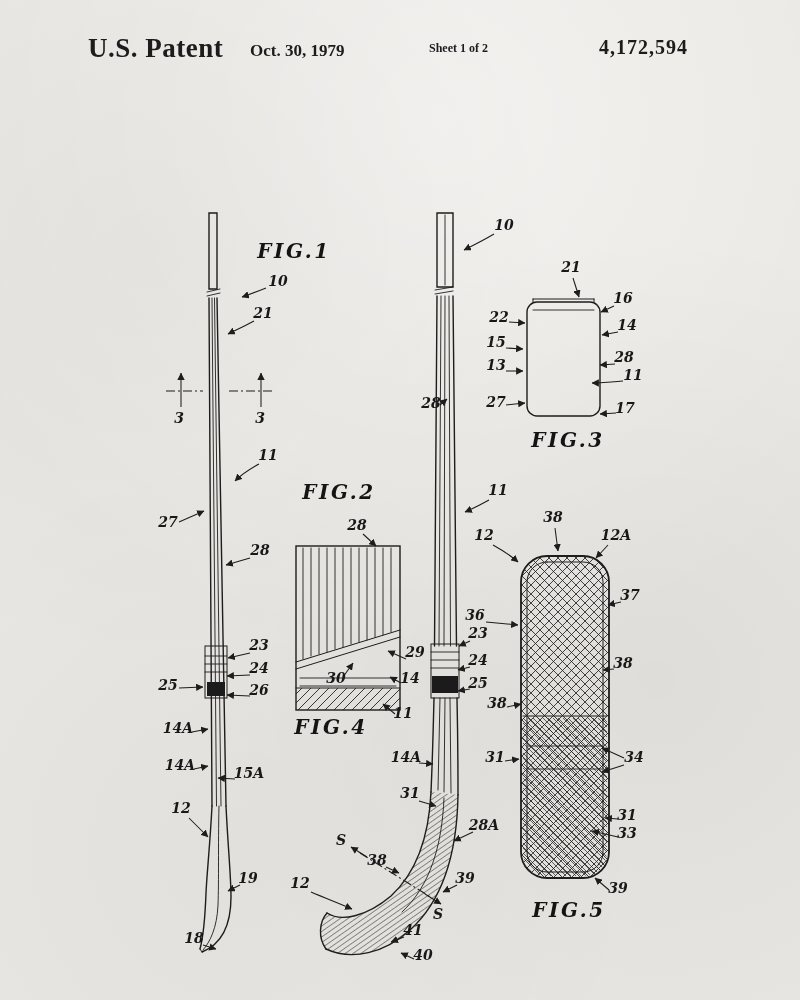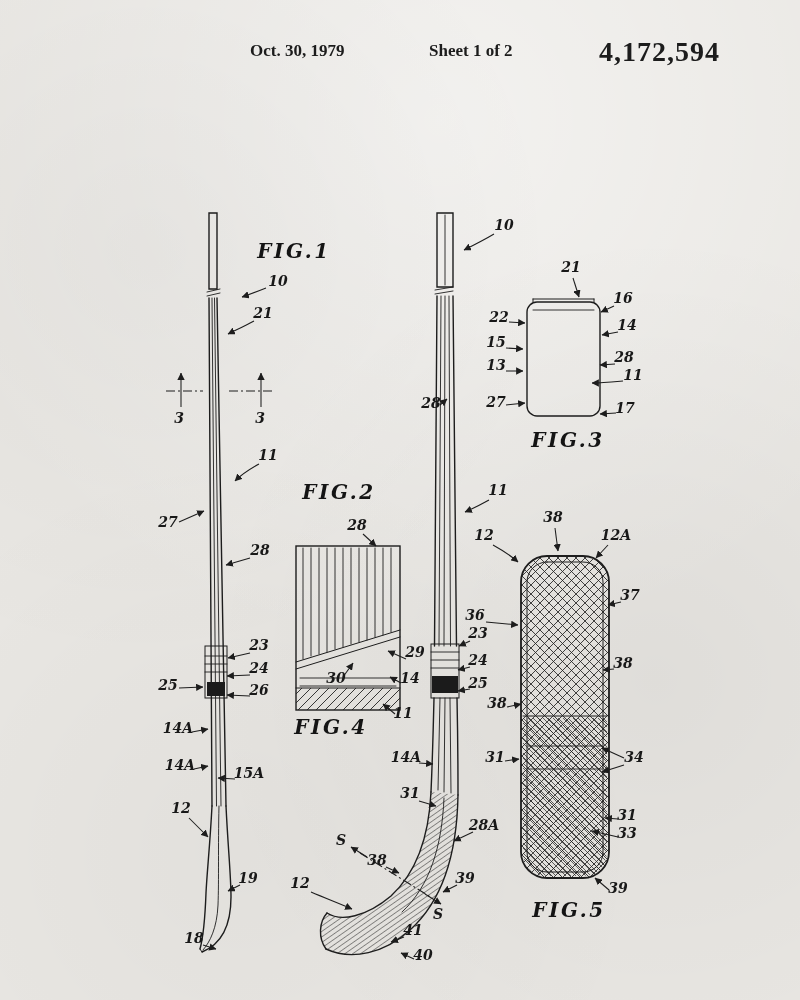--- a/index.html
+++ b/index.html
@@ -8,38 +8,39 @@
     background:
       radial-gradient(circle at 18% 25%, rgba(0,0,0,0.035), transparent 42%),
       radial-gradient(circle at 82% 68%, rgba(0,0,0,0.045), transparent 48%),
       radial-gradient(circle at 55% 12%, rgba(255,255,255,0.45), transparent 55%),
       radial-gradient(circle at 30% 85%, rgba(0,0,0,0.03), transparent 40%),
       #e9e7e3;
     font-family:"Liberation Serif",serif;color:#1c1c1c;
   }
   .hdr-title{position:absolute;left:88px;top:33px;font-size:27px;font-weight:bold;letter-spacing:0.5px;}
   .hdr-date{position:absolute;left:250px;top:41px;font-size:17px;font-weight:bold;text-align:center;}
-  .hdr-sheet{position:absolute;left:429px;top:41px;font-size:17px;font-weight:bold;font-family:Liberation Serif, serif;}
-  .hdr-num{position:absolute;left:599px;top:36px;font-size:28px;font-weight:bold;letter-spacing:1px;font-family:Liberation Serif, serif;}
+  .hdr-sheet{position:absolute;left:429px;top:41px;font-size:12px;font-weight:bold;font-family:Liberation Serif, serif;}
+  .hdr-num{position:absolute;left:599px;top:36px;font-size:20px;font-weight:bold;letter-spacing:1px;font-family:Liberation Serif, serif;}
   svg.drawing{position:absolute;left:0;top:0;}
   .ink{stroke:#1d1d1d;fill:none;stroke-linecap:round;}
   .w14{stroke-width:1.4;}
   .w10{stroke-width:1.0;}
   .w09{stroke-width:0.9;}
   .leader{stroke:#1d1d1d;fill:none;stroke-width:1.05;marker-end:url(#ah);}
   .dashdot{stroke:#1d1d1d;fill:none;stroke-width:1.1;stroke-dasharray:9 3 2 3;}
   .callout{font:italic 600 14px "DejaVu Serif",serif;fill:#181818;}
   .figlabel{font:italic 700 20px "DejaVu Serif",serif;letter-spacing:2.5px;fill:#141414;}
   .blackfill{fill:#1b1b1b;stroke:none;}
 </style>
 </head>
 <body>
 
 <div class="page">
 
+  <div class="hdr-title">U.S. Patent</div>
   <div class="hdr-date">Oct. 30, 1979</div>
   <div class="hdr-sheet">Sheet 1 of 2</div>
   <div class="hdr-num">4,172,594</div>
 
   <svg id="drawing" class="drawing" width="800" height="1000" viewBox="0 0 800 1000">
     <defs>
       <marker id="ah" viewBox="0 0 8 8" refX="7.5" refY="4" markerWidth="7" markerHeight="7" orient="auto">
         <path d="M0,0 L8,4 L0,8 Z" fill="#1d1d1d"></path>
       </marker>
       <pattern id="hatchA" patternUnits="userSpaceOnUse" width="6.5" height="6.5">

